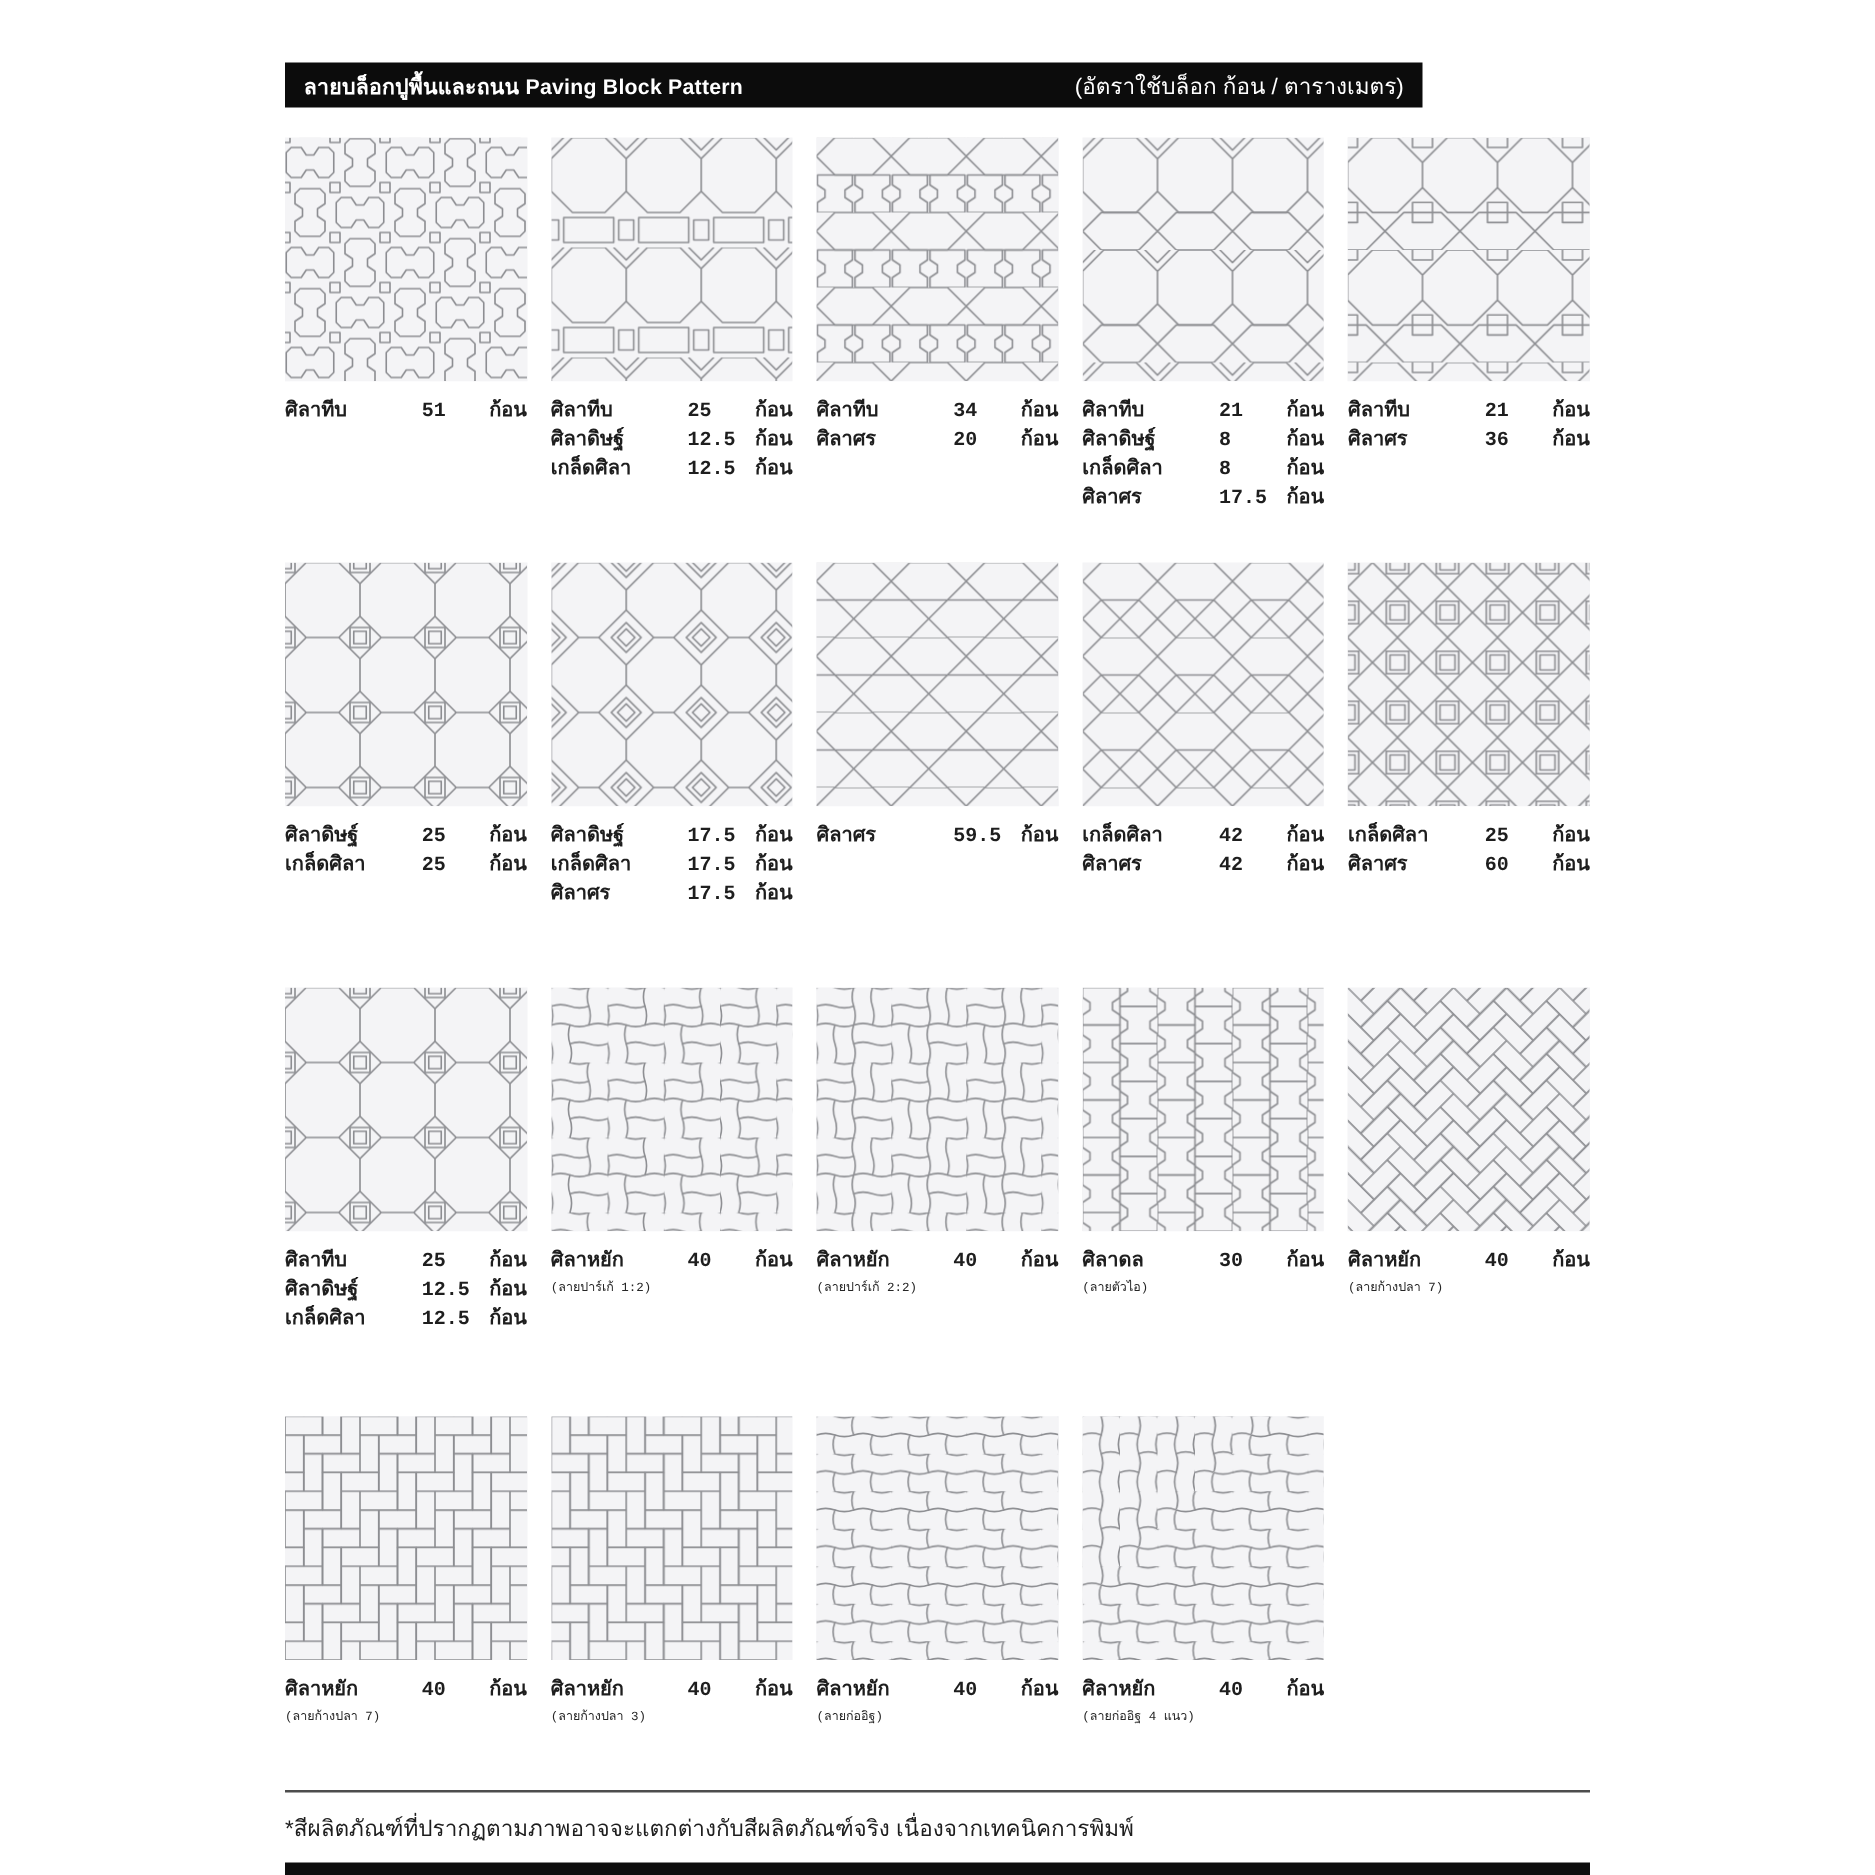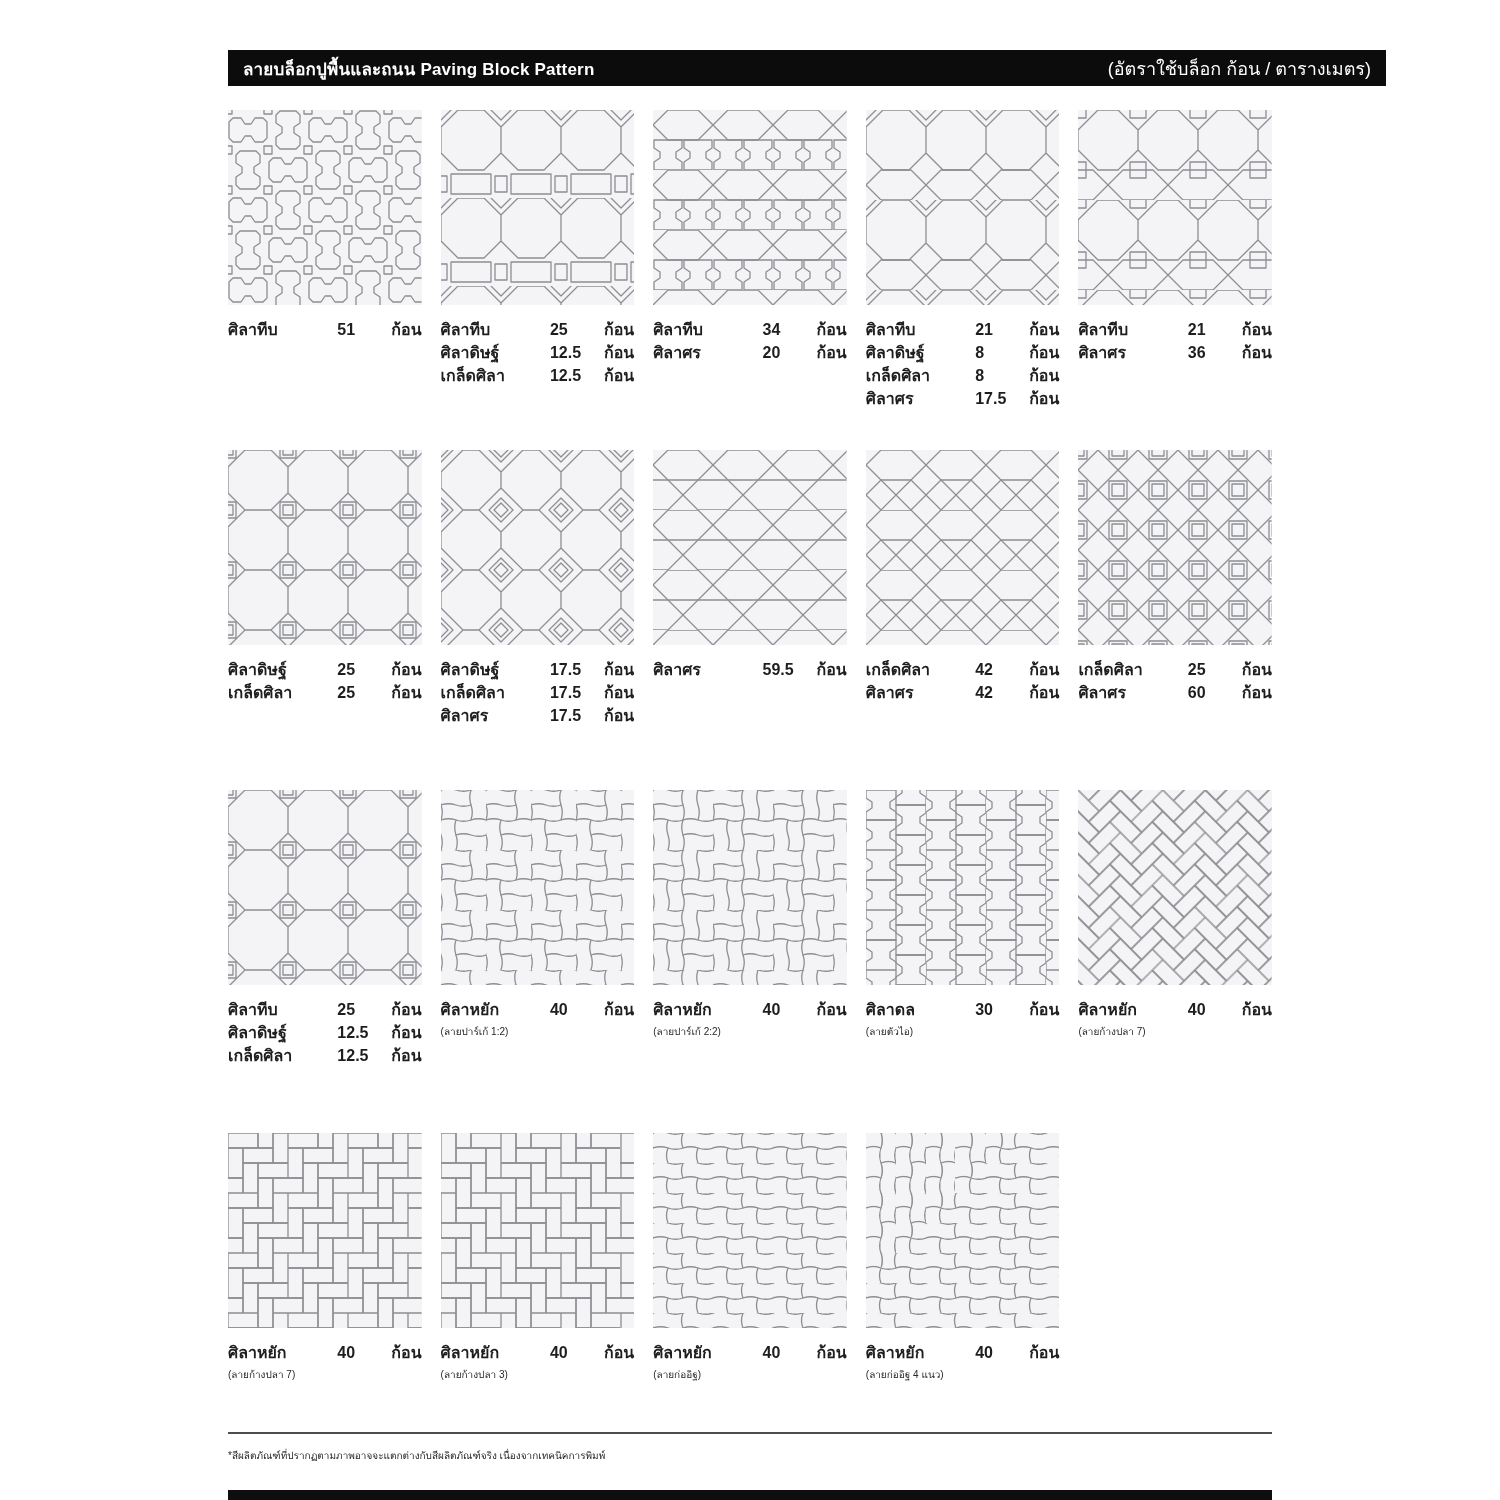--- a/index.html
+++ b/index.html
@@ -2,38 +2,38 @@
 <html><head>
 <meta charset="utf-8">
 <style>
   html,body{margin:0;padding:0;}
   body{
     width:1500px;height:1500px;position:relative;background:#ffffff;
     font-family:"Liberation Sans",sans-serif;color:#1e1e1e;overflow:hidden;
   }
   .page{position:absolute;left:228px;top:0;width:1044px;height:1500px;}
   .header{
-    position:absolute;top:50px;left:0;width:1158px;height:36px;background:#0c0c0c;color:#ffffff;
+    position:absolute;top:50px;left:0;width:910px;height:36px;background:#0c0c0c;color:#ffffff;
     display:flex;align-items:center;justify-content:space-between;padding:0 15px;box-sizing:border-box;
   }
   .header .t{font-size:17px;font-weight:bold;letter-spacing:.2px;}
   .header .r{font-size:18px;}
-  .row{position:absolute;left:0;width:1044px;display:grid;grid-template-columns:repeat(5,1fr);column-gap:19px;}
+  .row{position:absolute;left:0;width:1044px;display:grid;grid-template-columns:repeat(5,1fr);column-gap:19px;font-family:Liberation Mono, monospace;}
   .row1{top:110px}.row2{top:450px}.row3{top:790px}.row4{top:1133px}
   .card{min-width:0;}
   .swatch{height:195px;background:#f4f4f6;position:relative;overflow:hidden;}
   .swatch svg{position:absolute;left:0;top:0;width:100%;height:100%;display:block;}
   .labels{margin-top:13px;}
   .line{display:flex;align-items:baseline;font-size:16px;font-weight:bold;line-height:23px;}
   .line .nm{flex:1;white-space:nowrap;}
   .line .num{min-width:46px;text-align:left;}
   .line .unit{margin-left:8px;}
   .subtitle{font-size:10px;font-weight:normal;line-height:22px;color:#262626;}
   .divider{position:absolute;top:1432px;left:0;width:1044px;border-top:2px solid #4d4d4d;}
-  .footer{position:absolute;top:1448px;left:0;font-size:10px;}
+  .footer{position:absolute;top:1448px;left:0;font-size:18px;}
   .bottombar{position:absolute;top:1490px;left:0;width:1044px;height:10px;background:#0e0e0e;}
 </style>
 </head>
 <body>
 
 <svg width="0" height="0" style="position:absolute" aria-hidden="true">
   <defs>
     <pattern id="p-bone-weave" width="80" height="80" patternUnits="userSpaceOnUse">
       <g fill="none" stroke="#8d8e92" stroke-width="1.3" stroke-linejoin="round">
         <path d="M5,8 H13 L17,14 H23 L27,8 H35 L39,12 V28 L35,32 H27 L23,26 H17 L13,32 H5 L1,28 V12 Z"></path>

